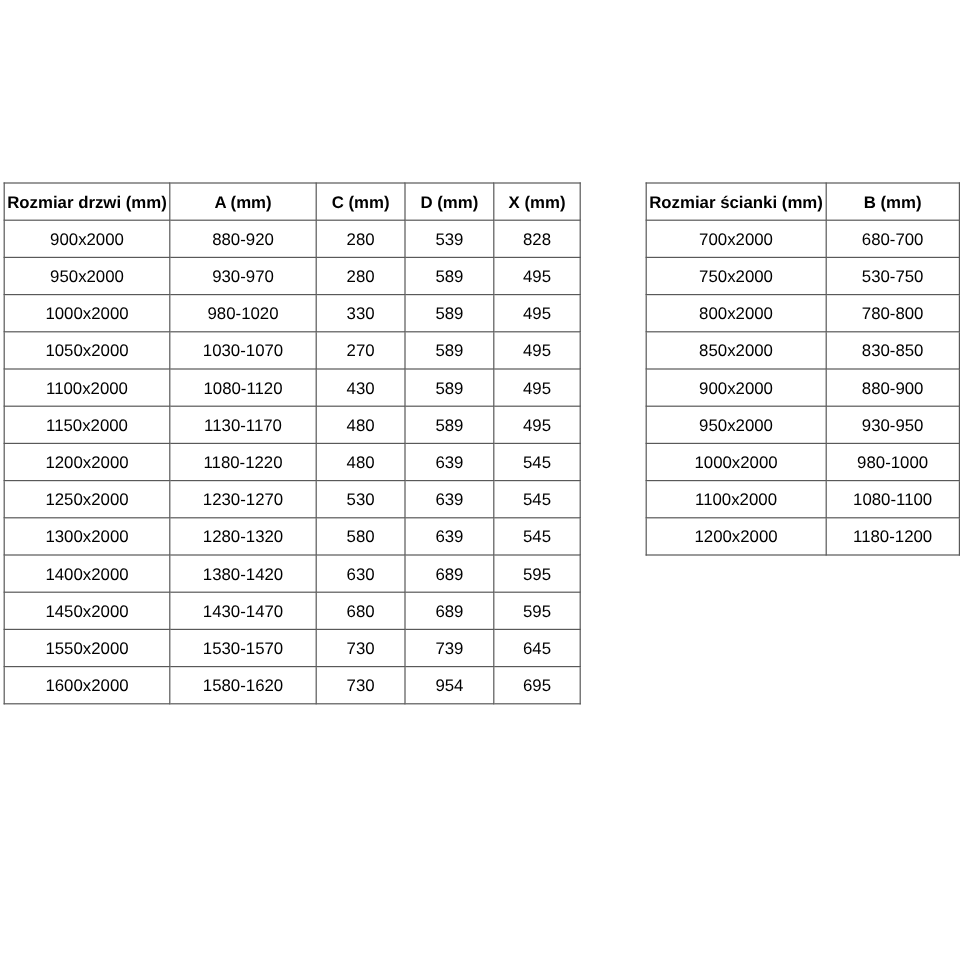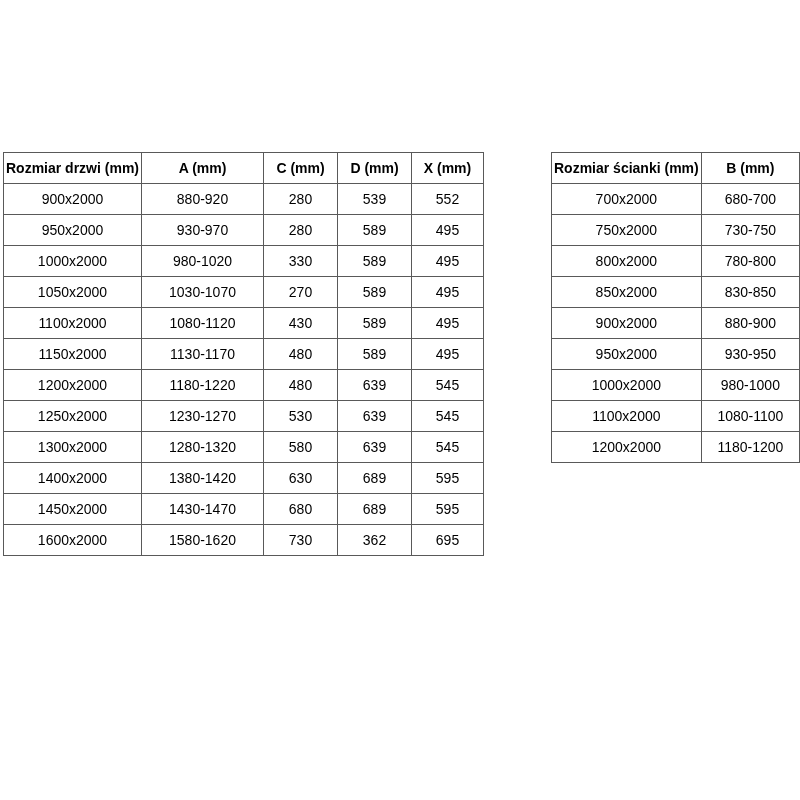--- a/index.html
+++ b/index.html
@@ -18,21 +18,21 @@
     background: #ffffff;
     overflow: hidden;
   }
   table.spec {
     position: absolute;
     border-collapse: collapse;
     table-layout: fixed;
     background: #ffffff;
   }
   #door-table { left: 3px;   top: 152px; }
-  #wall-table { left: 538px; top: 152px; margin-left: 13px; }
+  #wall-table { left: 538px; top: 152px; }
   table.spec th, table.spec td {
     border: 1px solid #595959;
     text-align: center;
     vertical-align: middle;
     height: 30px;
     padding: 0 2px;
     font-size: 14px;
     line-height: 1;
     white-space: nowrap;
     overflow: hidden;
@@ -69,21 +69,21 @@
           <th>D (mm)</th>
           <th>X (mm)</th>
         </tr>
       </thead>
       <tbody>
         <tr>
           <td>900x2000</td>
           <td>880-920</td>
           <td>280</td>
           <td>539</td>
-          <td>552</td>
+          <td>828</td>
         </tr>
         <tr>
           <td>950x2000</td>
           <td>930-970</td>
           <td>280</td>
           <td>589</td>
           <td>495</td>
         </tr>
         <tr>
           <td>1000x2000</td>
@@ -142,24 +142,31 @@
           <td>595</td>
         </tr>
         <tr>
           <td>1450x2000</td>
           <td>1430-1470</td>
           <td>680</td>
           <td>689</td>
           <td>595</td>
         </tr>
         <tr>
+          <td>1550x2000</td>
+          <td>1530-1570</td>
+          <td>730</td>
+          <td>739</td>
+          <td>645</td>
+        </tr>
+        <tr>
           <td>1600x2000</td>
           <td>1580-1620</td>
           <td>730</td>
-          <td>362</td>
+          <td>954</td>
           <td>695</td>
         </tr>
       </tbody>
     </table>
 
   <table class="spec" id="wall-table">
     <colgroup>
         <col>
         <col>
       </colgroup>
@@ -169,21 +176,21 @@
           <th>B (mm)</th>
         </tr>
       </thead>
       <tbody>
         <tr>
           <td>700x2000</td>
           <td>680-700</td>
         </tr>
         <tr>
           <td>750x2000</td>
-          <td>730-750</td>
+          <td>530-750</td>
         </tr>
         <tr>
           <td>800x2000</td>
           <td>780-800</td>
         </tr>
         <tr>
           <td>850x2000</td>
           <td>830-850</td>
         </tr>
         <tr>

